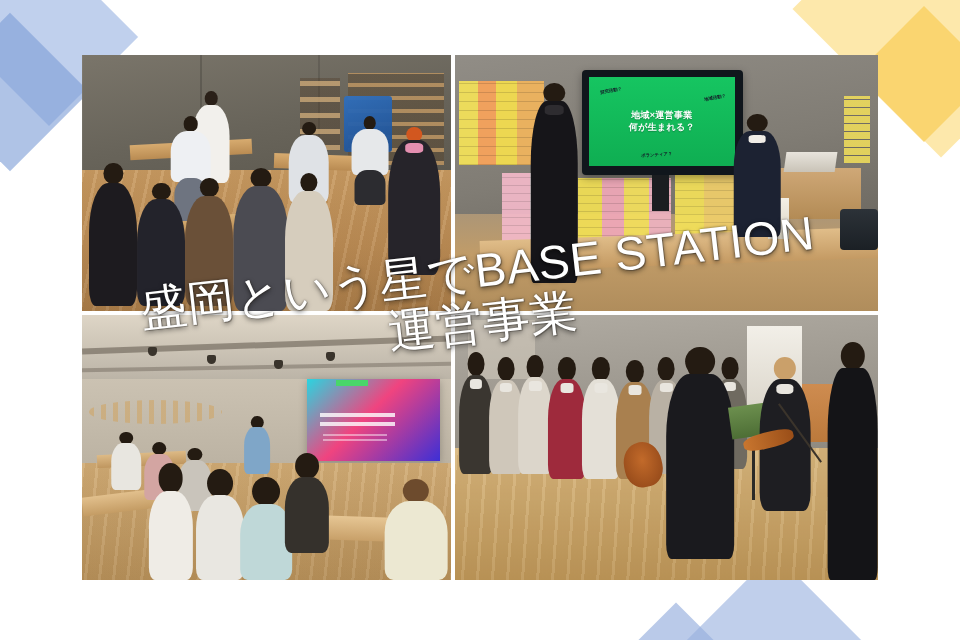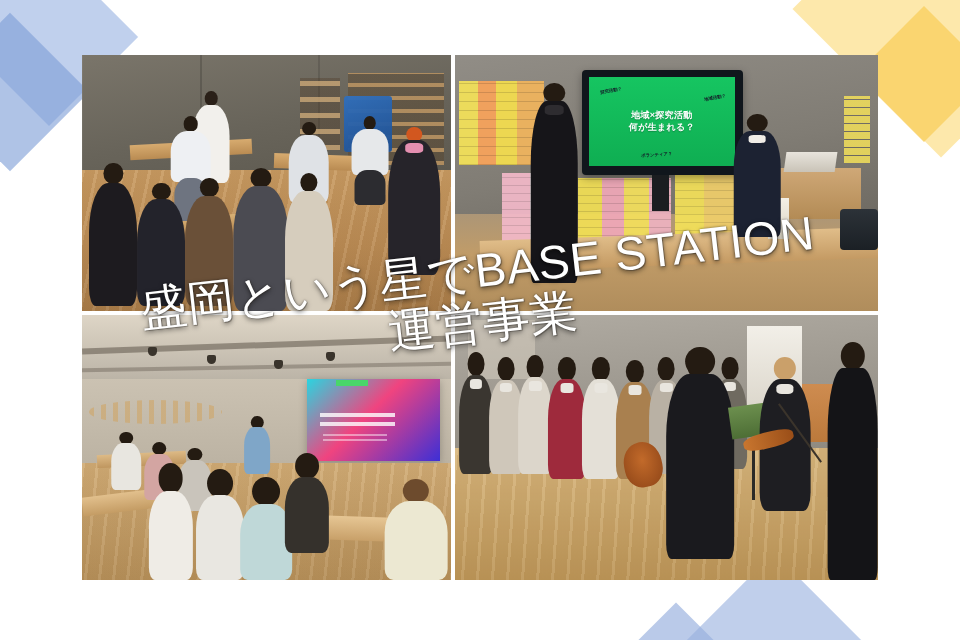--- a/index.html
+++ b/index.html
@@ -321,21 +321,21 @@
       <div class="layer p2-notes-l"></div>
       <div class="layer p2-notes-l2"></div>
       <div class="layer p2-notes-c"></div>
       <div class="layer p2-notes-r"></div>
       <div class="layer p2-notes-far"></div>
 
       <div class="layer p2-monitor"></div>
       <div class="layer p2-screen">
         <div class="scr-note a">探究活動？</div>
         <div class="scr-note b">地域活動？</div>
-        <div class="scr-main">地域×探究活動</div>
+        <div class="scr-main">地域×運営事業</div>
         <div class="scr-main">何が生まれる？</div>
         <div class="scr-note c">ボランティア？</div>
       </div>
       <div class="layer p2-stand"></div>
       <div class="layer p2-podium"></div>
       <div class="layer p2-laptop"></div>
       <div class="layer p2-longtable"></div>
       <div class="layer p2-speaker"></div>
       <div class="layer p2-book"></div>
 

